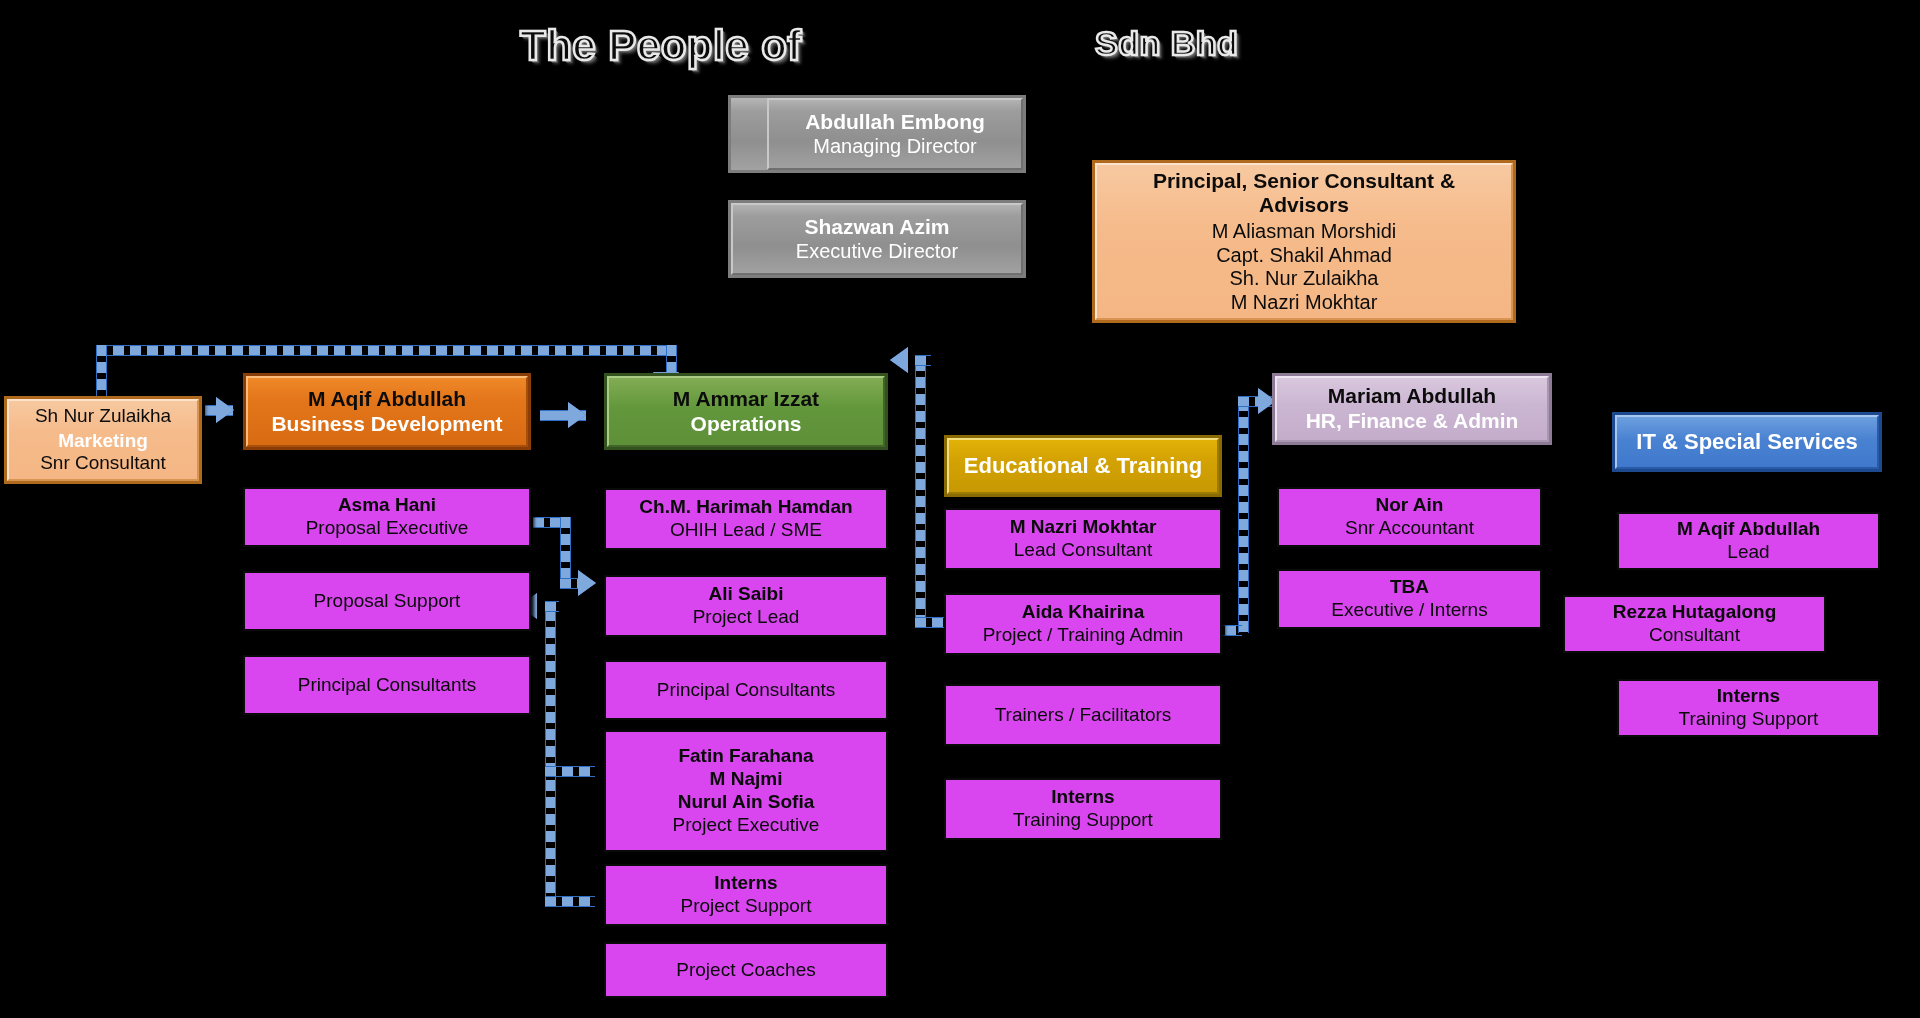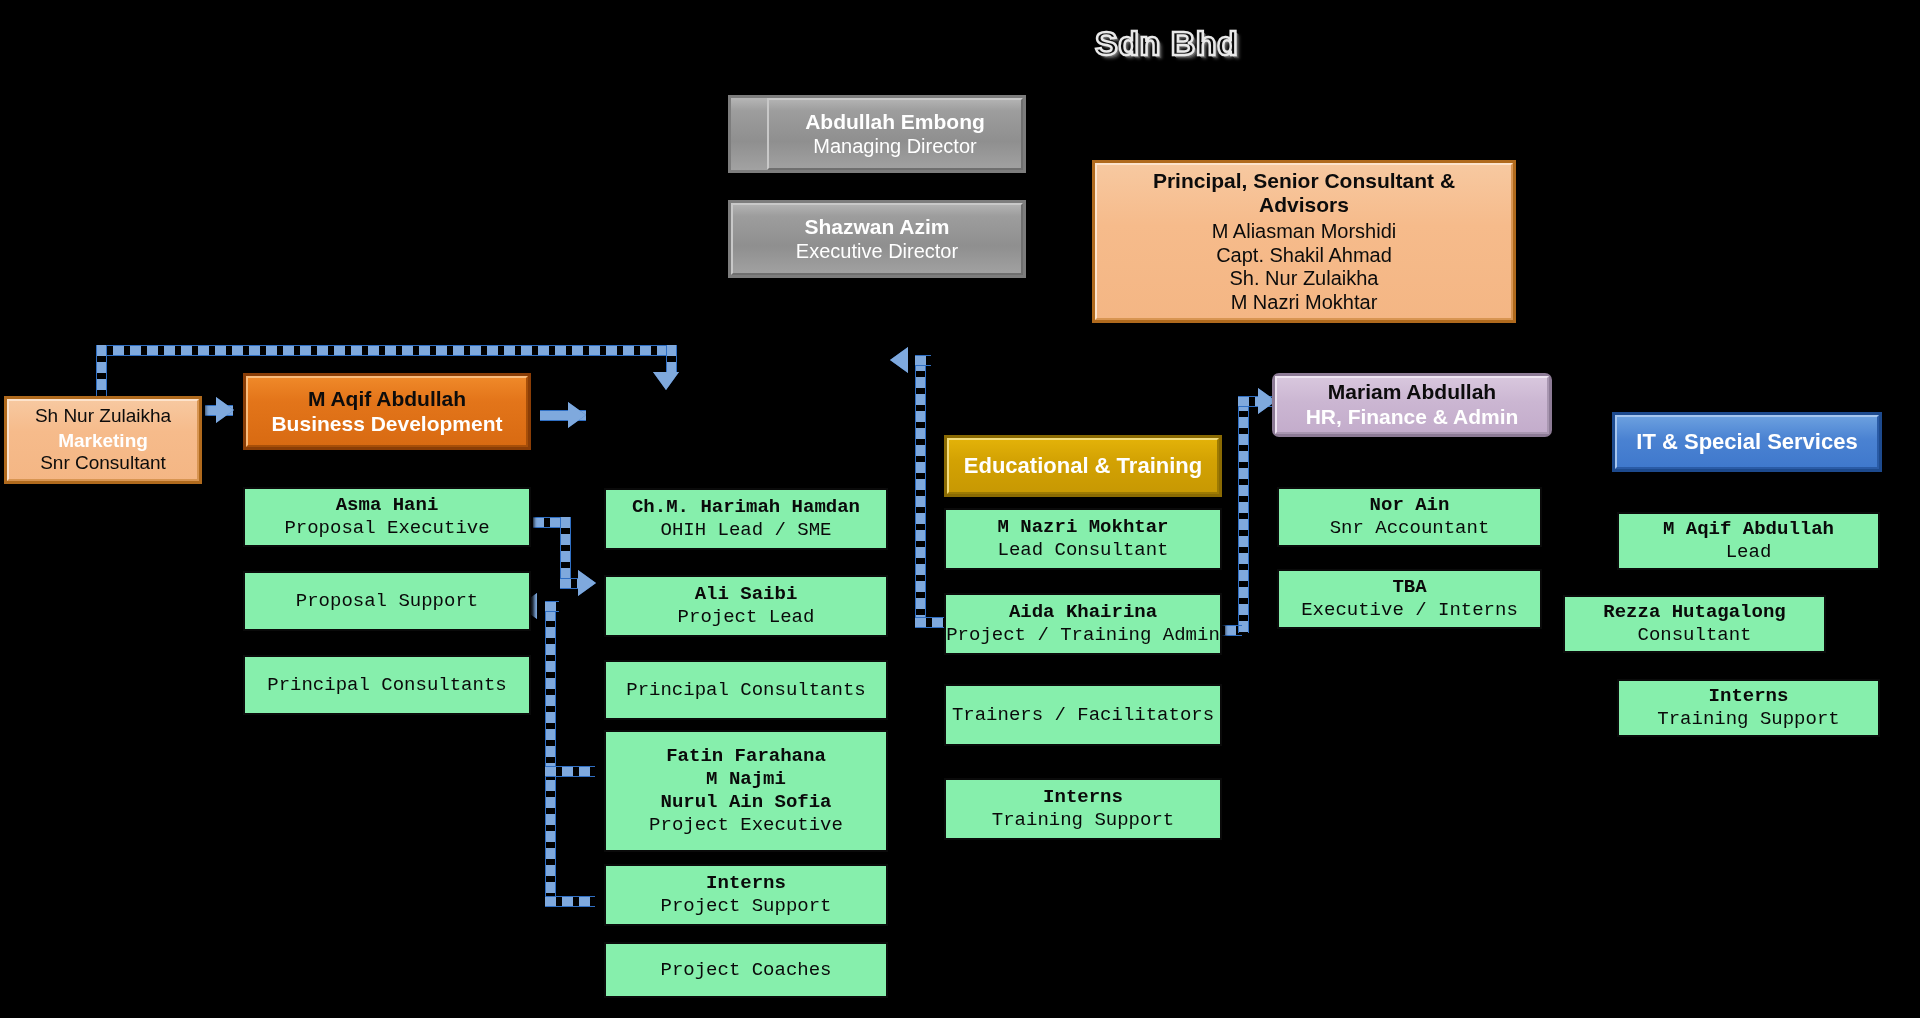--- a/index.html
+++ b/index.html
@@ -128,31 +128,30 @@
   .dept.single .rl { font-size: 22px; }
 
   .peach.personal .nm { font-size: 19px; color:#0c0c0c; font-weight: normal;}
   .peach.personal .mid { font-size: 19px; font-weight: bold; color:#ffffff;}
   .peach.personal .rl { font-size: 19px; font-weight: normal; color:#0c0c0c;}
 
   
   .card {
     position: absolute;
     box-sizing: border-box;
-    background: #86efac;
+    background: #d946ef;
     border: 2px solid #0a0a0a;
     display: flex;
     flex-direction: column;
     align-items: center;
     justify-content: center;
     text-align: center;
     color: #0a0a0a;
     line-height: 1.2;
     box-shadow: 3px 3px 3px rgba(0,0,0,0.9);
-    font-family: Liberation Mono, monospace;
   }
   .card .nm { font-size: 19px; font-weight: bold; }
   .card .rl { font-size: 19px; font-weight: normal; }
 
   
   .seg {
     position: absolute;
     background-repeat: repeat-x;
   }
   .seg.h {
@@ -191,20 +190,21 @@
     filter: drop-shadow(0 0 0.6px #2f6fc4);
   }
   
   .stub { position:absolute; height:9px; background:#7fa9dd; border-top:1px solid #2f6fc4; border-bottom:1px solid #2f6fc4;}
 </style>
 </head>
 <body>
 
 <div id="canvas">
 
+  <div class="title" id="title-people">The People of</div>
   <div id="title-redaction"></div>
   <div class="title" id="title-sdnbhd">Sdn Bhd</div>
 
   <div class="bevel grey" style="left:728px; top:95px; width:298px; height:78px;padding-left:36px;">
     <div class="inner">
       <div class="nm">Abdullah Embong</div>
       <div class="rl">Managing Director</div>
     </div>
   </div>
 
@@ -276,20 +276,26 @@
     <div class="nm">Asma Hani</div>
     <div class="rl">Proposal Executive</div>
   </div>
   <div class="card" style="left:243px; top:571px; width:288px; height:60px;">
     <div class="rl">Proposal Support</div>
   </div>
   <div class="card" style="left:243px; top:655px; width:288px; height:60px;">
     <div class="rl">Principal Consultants</div>
   </div>
 
+  <div class="bevel green dept" style="left:604px; top:373px; width:284px; height:77px;">
+    <div class="inner">
+      <div class="nm">M Ammar Izzat</div>
+      <div class="rl">Operations</div>
+    </div>
+  </div>
 
   <div class="card" style="left:604px; top:488px; width:284px; height:62px;">
     <div class="nm">Ch.M. Harimah Hamdan</div>
     <div class="rl">OHIH  Lead / SME</div>
   </div>
   <div class="card" style="left:604px; top:575px; width:284px; height:62px;">
     <div class="nm">Ali Saibi</div>
     <div class="rl">Project Lead</div>
   </div>
   <div class="card" style="left:604px; top:660px; width:284px; height:60px;">
@@ -324,21 +330,21 @@
     <div class="rl">Project / Training Admin</div>
   </div>
   <div class="card" style="left:944px; top:684px; width:278px; height:62px;">
     <div class="rl">Trainers / Facilitators</div>
   </div>
   <div class="card" style="left:944px; top:778px; width:278px; height:62px;">
     <div class="nm">Interns</div>
     <div class="rl">Training Support</div>
   </div>
 
-  <div class="bevel purple dept" style="left:1272px; top:373px; width:280px; height:64px;border-radius:7px;">
+  <div class="bevel purple dept" style="left:1272px; top:373px; width:280px; height:72px;">
     <div class="inner">
       <div class="nm">Mariam Abdullah</div>
       <div class="rl">HR, Finance &amp; Admin</div>
     </div>
   </div>
 
   <div class="card" style="left:1277px; top:487px; width:265px; height:60px;">
     <div class="nm">Nor Ain</div>
     <div class="rl">Snr Accountant</div>
   </div>

